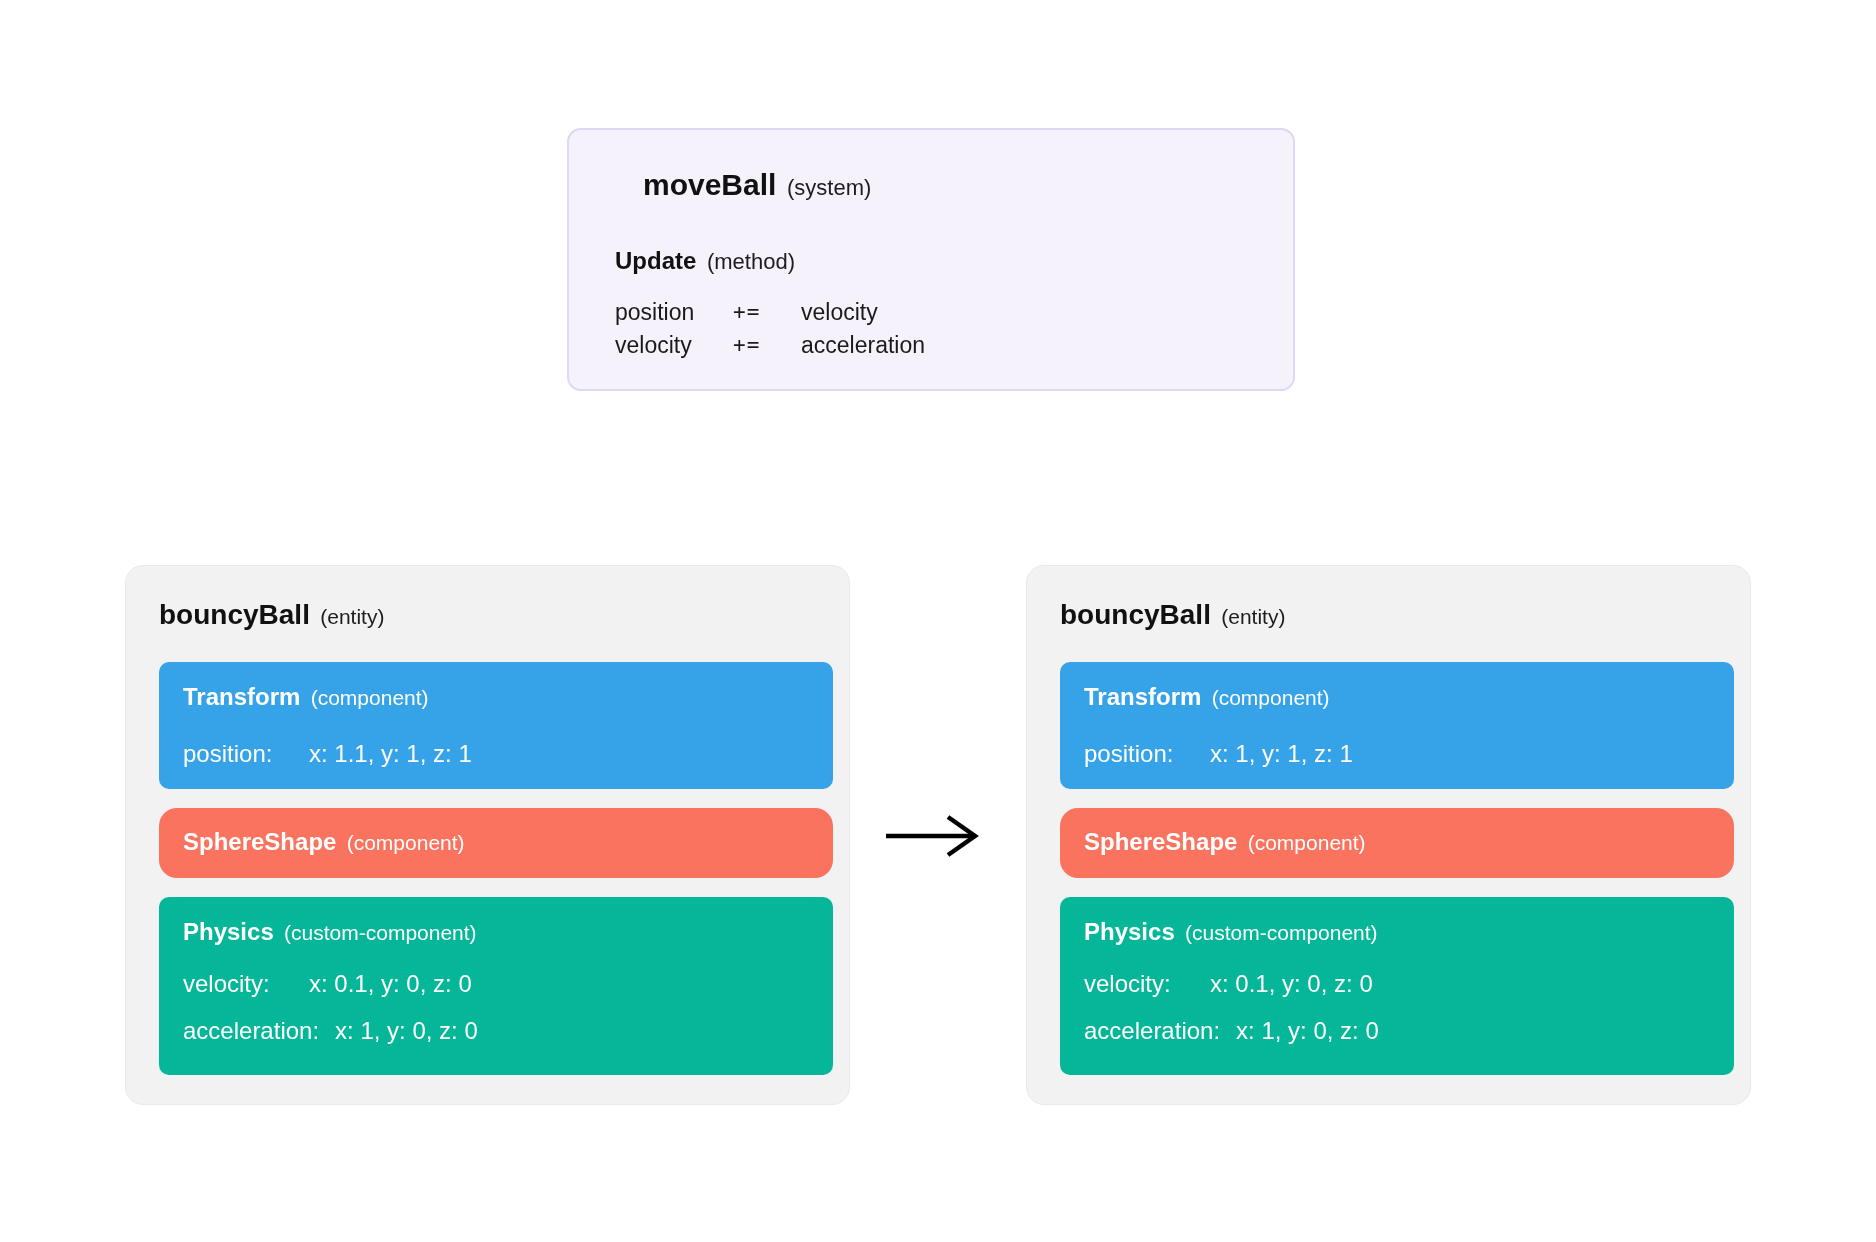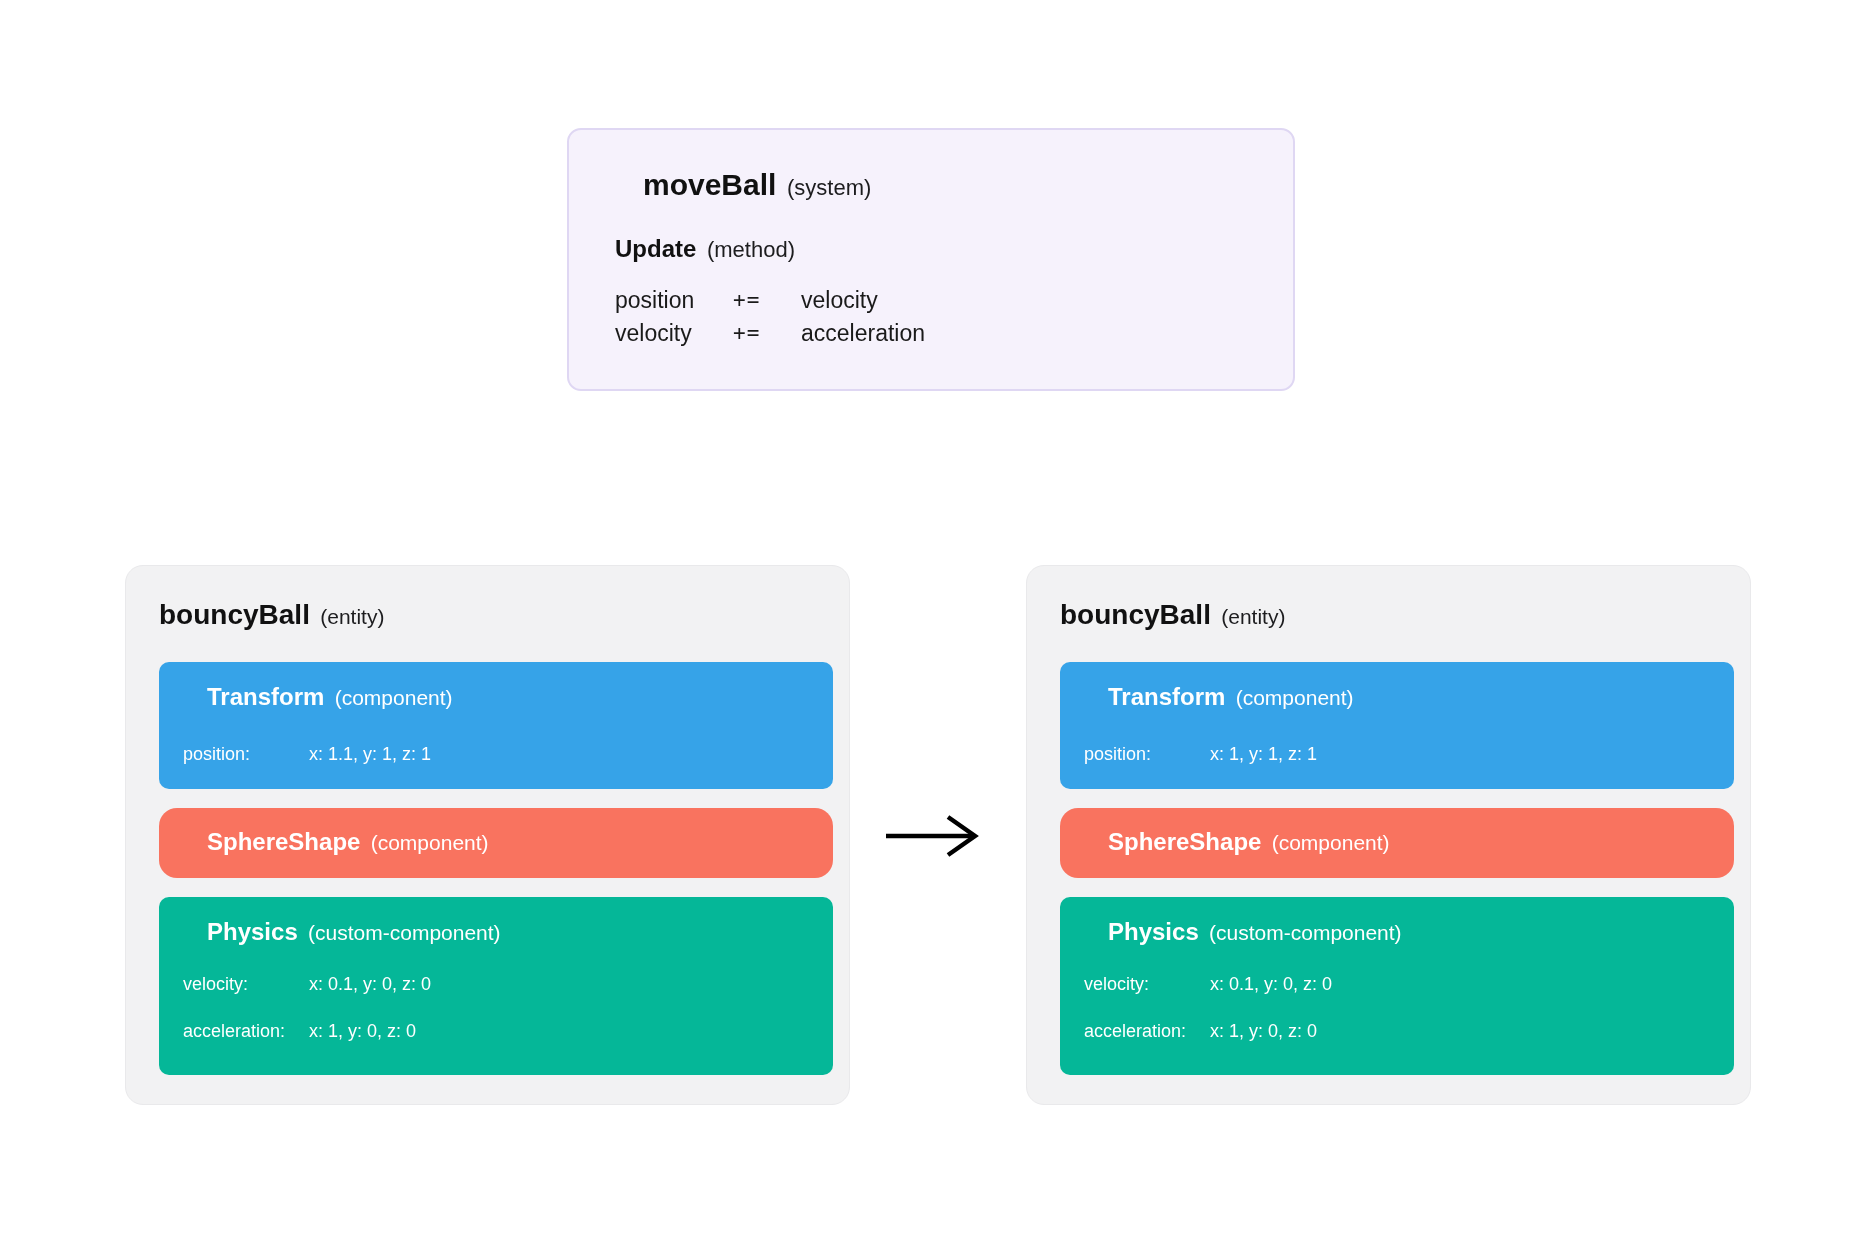--- a/index.html
+++ b/index.html
@@ -19,21 +19,21 @@
     left: 567px; top: 128px;
     width: 728px; height: 263px;
     background: #F6F2FC;
     border: 2px solid #DFD7F3;
     border-radius: 14px;
     padding: 36px 40px 0 46px;
   }
   .sys-title-line { line-height: 38px; margin-left: 28px; }
   .sys-title { font-size: 30px; font-weight: 700; color: #111; }
   .tag { font-size: 22px; font-weight: 400; color: #1d1d1f; }
-  .method-line { margin-top: 24px; line-height: 32px; }
+  .method-line { margin-top: 36px; line-height: 32px; }
   .method-title { font-size: 24px; font-weight: 700; color: #111; }
   .code-block { margin-top: 16px; }
   .code-line {
     display: grid;
     grid-template-columns: 118px 68px auto;
     font-size: 23px;
     line-height: 33px;
     color: #1a1a1a;
   }
   .code-op {
@@ -81,26 +81,26 @@
   .component + .component { margin-top: 19px; }
   .comp-transform { background: #36A3E8; height: 127px; }
   .comp-sphere {
     background: #F9735F; height: 70px;
     display: flex; align-items: center;
     padding: 0 24px;
     border-radius: 18px;
   }
   .comp-physics { background: #05B798; height: 178px; }
 
-  .comp-title-line { line-height: 30px; margin-left: 24px; }
+  .comp-title-line { line-height: 30px; }
   .comp-title { font-size: 24px; font-weight: 700; }
   .comp-tag { font-size: 21px; font-weight: 400; }
   .kv {
     display: flex;
-    font-size: 18px;
+    font-size: 24px;
     line-height: 26px;
     margin-top: 21px;
   }
   .kv .key { min-width: 110px; margin-right: 16px; white-space: nowrap; }
   .kv .value { white-space: nowrap; }
   .comp-transform .kv { margin-top: 26px; }
 
   
   .frame-arrow {
     position: absolute;

